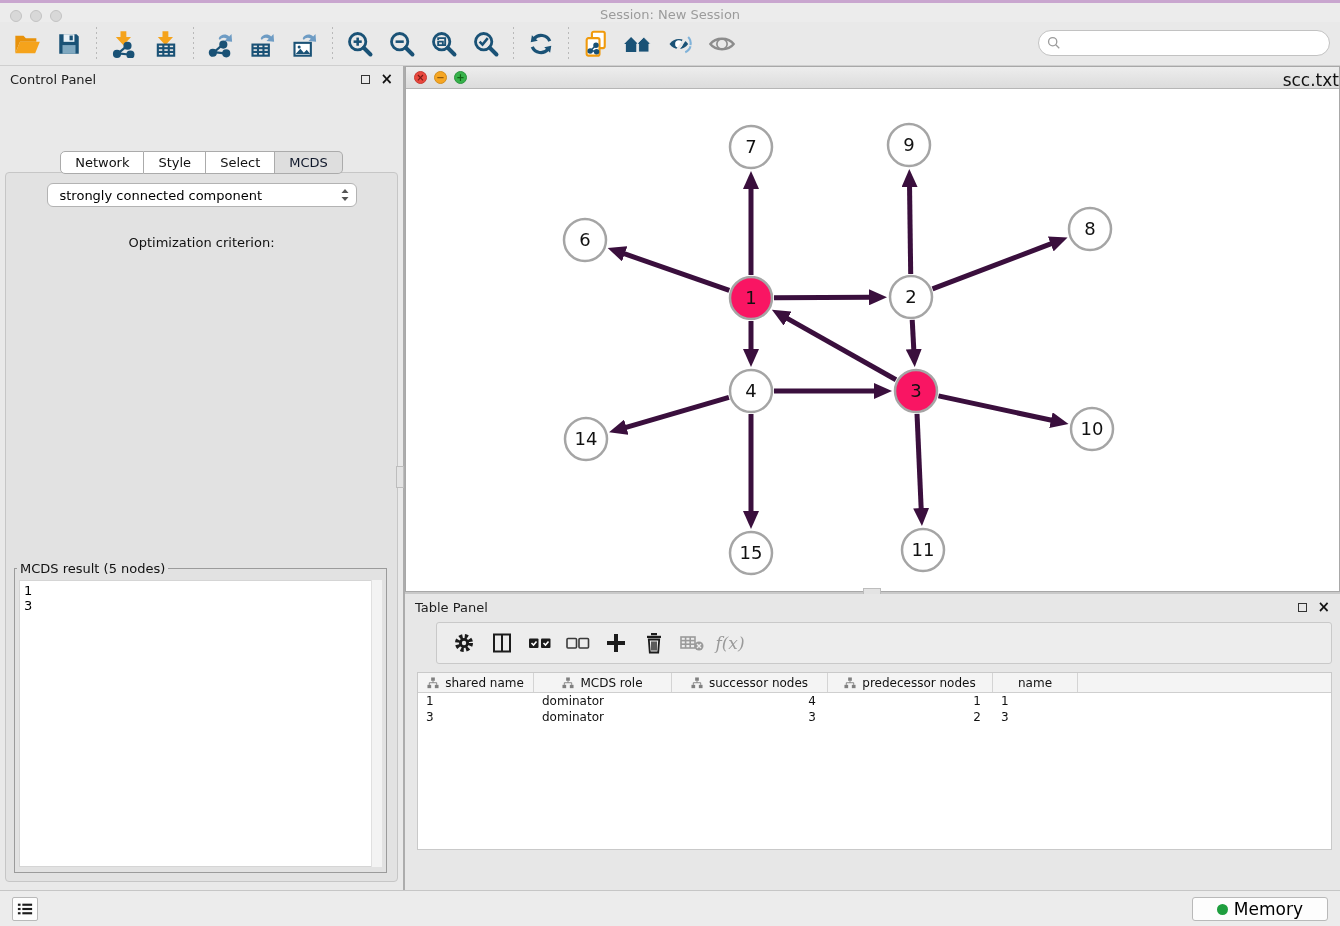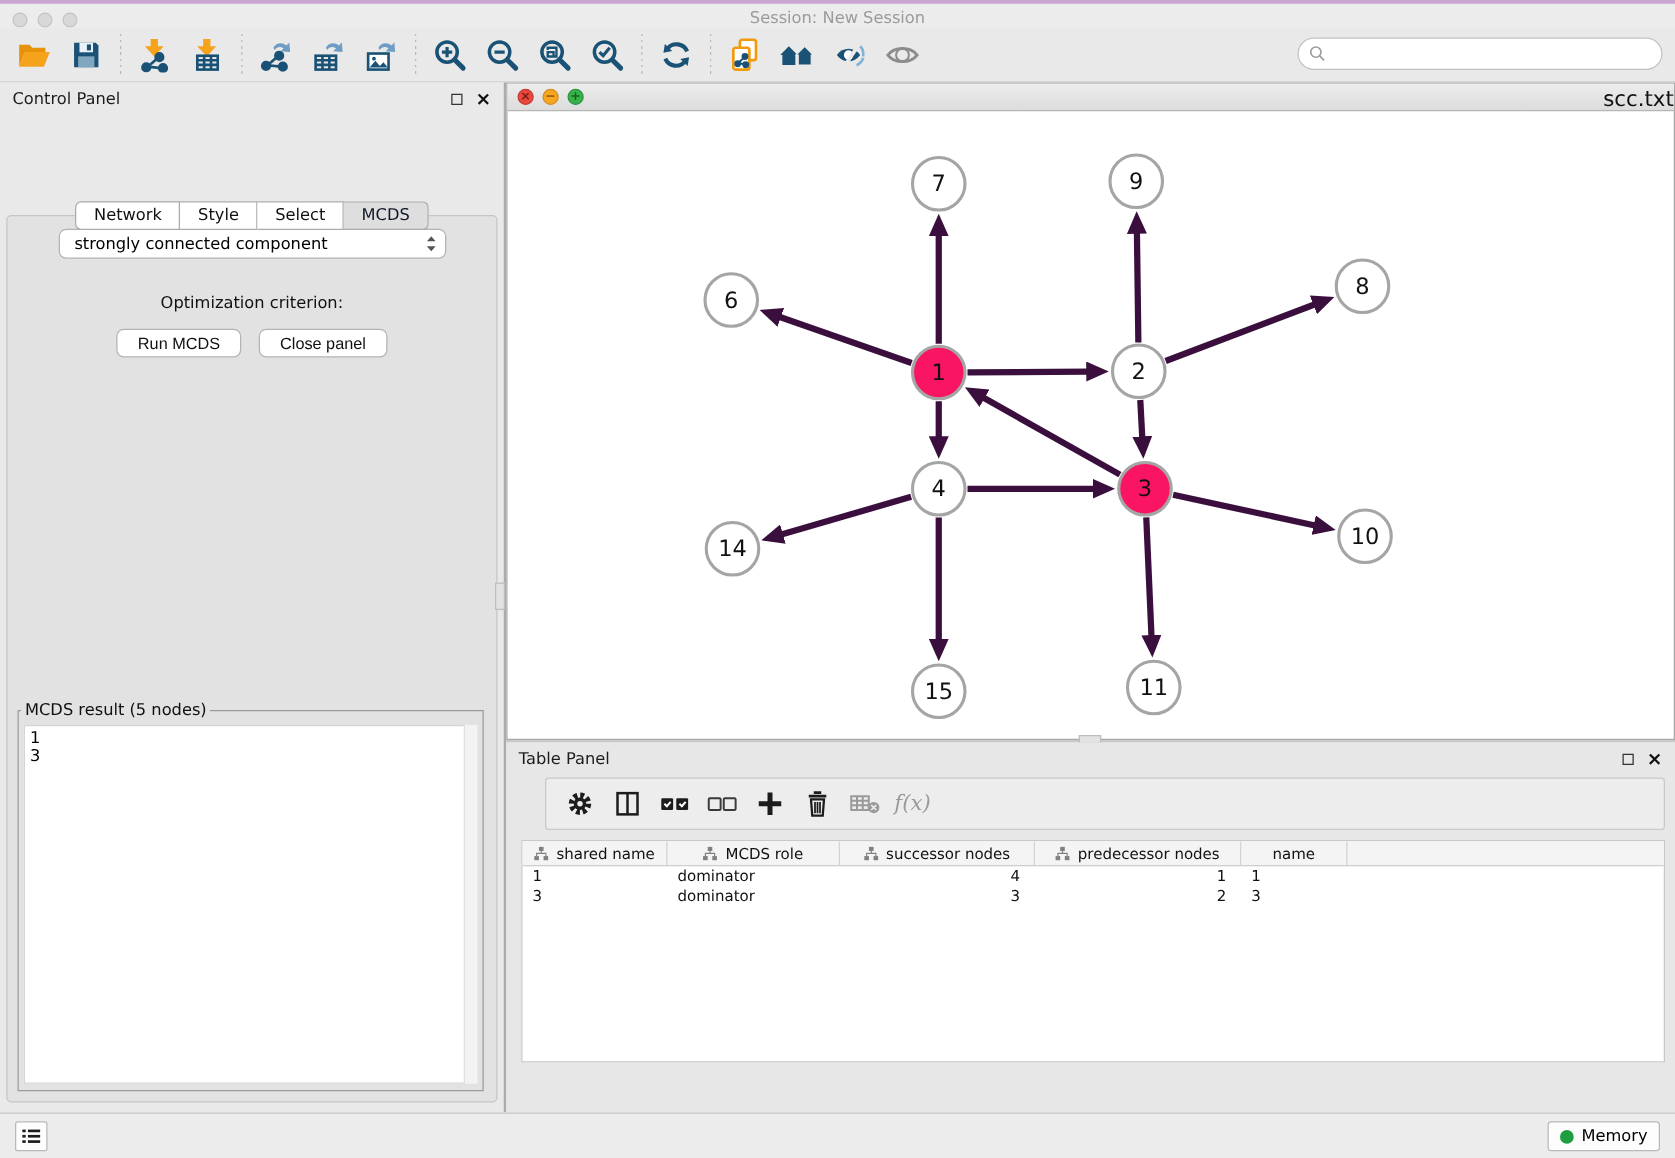--- a/index.html
+++ b/index.html
@@ -22,21 +22,21 @@
   #control-panel { position:absolute; left:0; top:66px; width:403px; height:824px; background:#E9E9E9; }
   .panel-header { height:26px; display:flex; align-items:center; padding:0 10px; font-size:13px; color:#1d1d1d; }
   .panel-header .spacer { flex:1; }
   .float-box { width:9px; height:9px; border:1.6px solid #333; margin-right:10px; cursor:pointer; }
   .close-x { font-size:15px; font-weight:bold; color:#111; line-height:1; cursor:pointer; }
   .seg-tabs { position:absolute; left:0; right:0; display:flex; justify-content:center; z-index:3; }
   .seg { border:1px solid #ABABAB; border-left:none; background:#fff; color:#111; font-size:13px; padding:3px 14px; cursor:pointer; }
   .seg:first-child { border-left:1px solid #ABABAB; border-radius:5px 0 0 5px; }
   .seg:last-child { border-radius:0 5px 5px 0; }
   .seg.selected { background:#DEDEDE; color:#0f172a; }
-  #cp-tabs { top:95px; }
+  #cp-tabs { top:85px; }
   #cp-content { position:absolute; left:5px; right:5px; top:106px; bottom:8px; background:#E2E2E2; border:1px solid #C6C6C6; border-radius:4px; }
   #opt-label { text-align:center; margin-top:28px; font-size:13px; color:#111; }
   #criterion-select { margin:10px auto 0; width:310px; height:24px; background:#fff; border:1px solid #B3B3B3; border-radius:6px; display:flex; align-items:center; padding:0 6px 0 12px; font-size:13px; cursor:pointer; }
   #criterion-select .lbl { flex:1; }
   .btn-row { display:flex; justify-content:center; gap:14px; margin-top:13px; }
   .mac-btn { background:#fff; border:1px solid #B3B3B3; border-radius:6px; font-size:13px; padding:3px 16px; cursor:pointer; color:#111; }
   #mcds-result { position:absolute; left:8px; right:10px; top:388px; bottom:8px; border:1px solid #9B9B9B; margin:0 0 0 0; }
   #mcds-result legend { font-size:13px; color:#111; padding:0 3px; margin-left:2px; }
   #result-text { position:absolute; left:4px; right:4px; top:4px; bottom:5px; background:#fff; border:1px solid #D5D5D5; font-size:13px; padding:2px 4px; white-space:pre-line; overflow:hidden; }
   #result-scroll { position:absolute; right:4px; top:4px; bottom:5px; width:11px; background:#F3F3F3; border-left:1px solid #E0E0E0; }
@@ -70,21 +70,21 @@
   .th:last-child { }
   .trow { display:flex; height:16px; font-size:12px; color:#111; }
   .td { padding:1px 8px 0; }
   .td.num { text-align:right; padding-right:12px; }
   #tp-tabs { bottom:8px; top:auto; }
   #table-panel .seg-tabs { position:absolute; }
 
   
   #status-bar { position:absolute; left:0; top:890px; width:1340px; height:36px; background:#ECECEC; border-top:1px solid #C6C6C6; }
   #list-btn { position:absolute; left:12px; top:6px; width:26px; height:24px; background:#FDFDFD; border:1px solid #B9B9B9; border-radius:2px; display:flex; align-items:center; justify-content:center; cursor:pointer; }
-  #memory-btn { position:absolute; right:12px; top:6px; height:24px; background:#FDFDFD; border:1px solid #B9B9B9; border-radius:3px; display:flex; align-items:center; gap:6px; padding:0 9px; font-size:13px; cursor:pointer;justify-content:center; }
+  #memory-btn { position:absolute; right:12px; top:6px; height:24px; background:#FDFDFD; border:1px solid #B9B9B9; border-radius:3px; display:flex; align-items:center; gap:6px; padding:0 24px; font-size:17px; cursor:pointer;justify-content:center; }
   #memory-dot { width:11px; height:11px; border-radius:50%; background:#1E9E3E; }
 </style>
 </head>
 <body>
 
 <div id="titlebar">
   <div class="tl-dots">
     <span class="tl-dot"></span>
     <span class="tl-dot"></span>
     <span class="tl-dot"></span>
@@ -267,24 +267,20 @@
   </div>
   <div id="cp-content">
     <div id="criterion-select">
       <span class="lbl">strongly connected component</span>
       <svg width="10" height="16" viewBox="0 0 10 16">
           <path d="M1.5 6 L5 2 L8.5 6 Z" fill="#555"></path>
           <path d="M1.5 10 L5 14 L8.5 10 Z" fill="#555"></path>
         </svg>
     </div>
     <div id="opt-label">Optimization criterion:</div>
-    <div class="btn-row">
-      <button class="mac-btn">Run MCDS</button>
-      <button class="mac-btn">Close panel</button>
-    </div>
     <fieldset id="mcds-result">
       <legend>MCDS result (5 nodes)</legend>
       <div id="result-text">1
 3</div>
       <div id="result-scroll"></div>
     </fieldset>
   </div>
 </div>
 <div id="v-split"></div>
 <div id="v-grip"></div>

